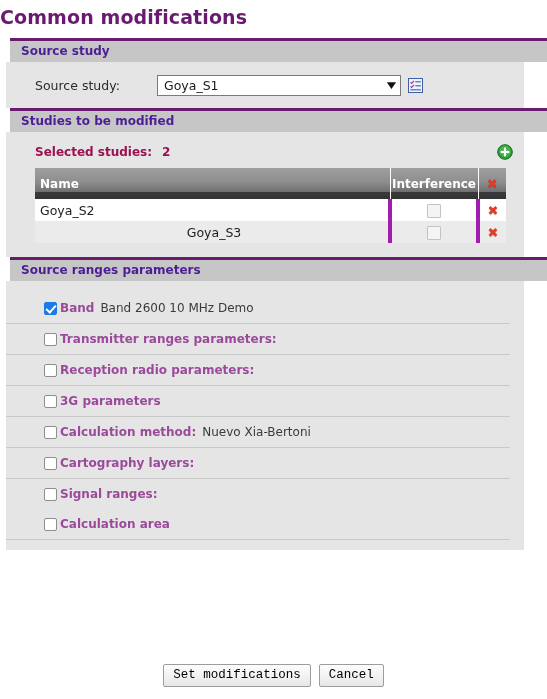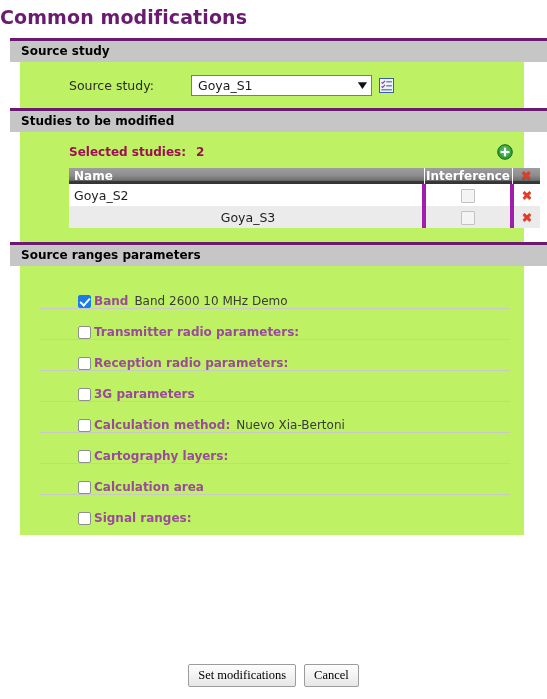--- a/index.html
+++ b/index.html
@@ -37,45 +37,44 @@
     margin-left: 10px;
   }
   .section-header {
     background: #c6c6c6;
     margin-left: 10px;
     height: 21px;
     line-height: 21px;
     padding-left: 11px;
     font-weight: bold;
     font-size: 12px;
-    color: #000000;
+    color: #4c1d95;
     box-sizing: border-box;
   }
   .section-body {
-    background: #bef264;
-    margin-left: 20px;
+    background: #e5e5e5;
+    margin-left: 6px;
     margin-right: 23px;
     box-sizing: border-box;
-    padding-left: 20px;
   }
 
   
   .source-row {
     display: flex;
     align-items: center;
     height: 46px;
     padding-left: 29px;
   }
   .source-label {
     font-size: 12.5px;
     color: #2b2b2b;
     width: 122px;
   }
   .select-box {
-    width: 181px;
+    width: 244px;
     height: 21px;
     background: #ffffff;
     border: 1px solid #7a7a7a;
     box-sizing: border-box;
     display: flex;
     align-items: center;
     justify-content: space-between;
     padding: 0 5px 0 6px;
     font-size: 12.5px;
     color: #1a1a1a;
@@ -123,21 +122,21 @@
     width: 471px;
     border-collapse: collapse;
     table-layout: fixed;
   }
   table.studies th {
     background: linear-gradient(to bottom, #9e9e9e 0%, #8e8e8e 45%, #6e6e6e 78%, #3a3a3a 79%, #333333 100%);
     color: #ffffff;
     font-size: 12px;
     font-weight: bold;
     text-align: left;
-    height: 16px;
+    height: 31px;
     padding: 0 0 0 5px;
     border-right: 1px solid #ffffff;
     box-sizing: border-box;
   }
   table.studies th.th-x {
     width: 28px;
     text-align: center;
     padding: 0;
     border-right: none;
   }
@@ -176,21 +175,21 @@
     line-height: 1;
     text-shadow: 0 1px 0 rgba(0,0,0,0.25);
   }
 
   
   .params {
     padding: 12px 0 10px 0;
   }
   .param-row {
     display: flex;
-    align-items: flex-end;
+    align-items: center;
     padding-left: 38px;
     height: 30px;
     margin-right: 14px;
     border-bottom: 1px solid #c9c9c9;
   }
   .param-row:first-child { }
   .param-row.last { border-bottom: none; }
   .cb {
     width: 13px;
     height: 13px;
@@ -235,21 +234,21 @@
   .footer {
     position: absolute;
     left: 0;
     right: 0;
     top: 664px;
     display: flex;
     justify-content: center;
     gap: 8px;
   }
   .btn {
-    font-family: Liberation Serif, serif;
+    font-family: Liberation Mono, monospace;
     font-size: 12.5px;
     color: #000000;
     background: linear-gradient(to bottom, #fdfdfd 0%, #f2f2f2 55%, #e6e6e6 100%);
     border: 1px solid #9c9c9c;
     border-radius: 2px;
     padding: 3px 9px 4px 9px;
     line-height: 14px;
     cursor: pointer;
   }
 </style>
@@ -333,21 +332,21 @@
     <div class="params">
 
       <div class="param-row">
         <span class="cb checked"></span>
         <span class="param-label">Band</span>
         <span class="param-value">Band 2600 10 MHz Demo</span>
       </div>
 
       <div class="param-row">
         <span class="cb"></span>
-        <span class="param-label">Transmitter radio parameters:</span>
+        <span class="param-label">Transmitter ranges parameters:</span>
         <span class="param-value"></span>
       </div>
 
       <div class="param-row">
         <span class="cb"></span>
         <span class="param-label">Reception radio parameters:</span>
         <span class="param-value"></span>
       </div>
 
       <div class="param-row">
@@ -361,29 +360,29 @@
         <span class="param-label">Calculation method:</span>
         <span class="param-value">Nuevo Xia-Bertoni</span>
       </div>
 
       <div class="param-row">
         <span class="cb"></span>
         <span class="param-label">Cartography layers:</span>
         <span class="param-value"></span>
       </div>
 
+      <div class="param-row last">
+        <span class="cb"></span>
+        <span class="param-label">Signal ranges:</span>
+        <span class="param-value"></span>
+      </div>
+
       <div class="param-row">
         <span class="cb"></span>
         <span class="param-label">Calculation area</span>
-        <span class="param-value"></span>
-      </div>
-
-      <div class="param-row last">
-        <span class="cb"></span>
-        <span class="param-label">Signal ranges:</span>
         <span class="param-value"></span>
       </div>
 
     </div>
   </div>
 </div>
 
 <div class="footer">
   <button class="btn">Set modifications</button>
   <button class="btn">Cancel</button>

